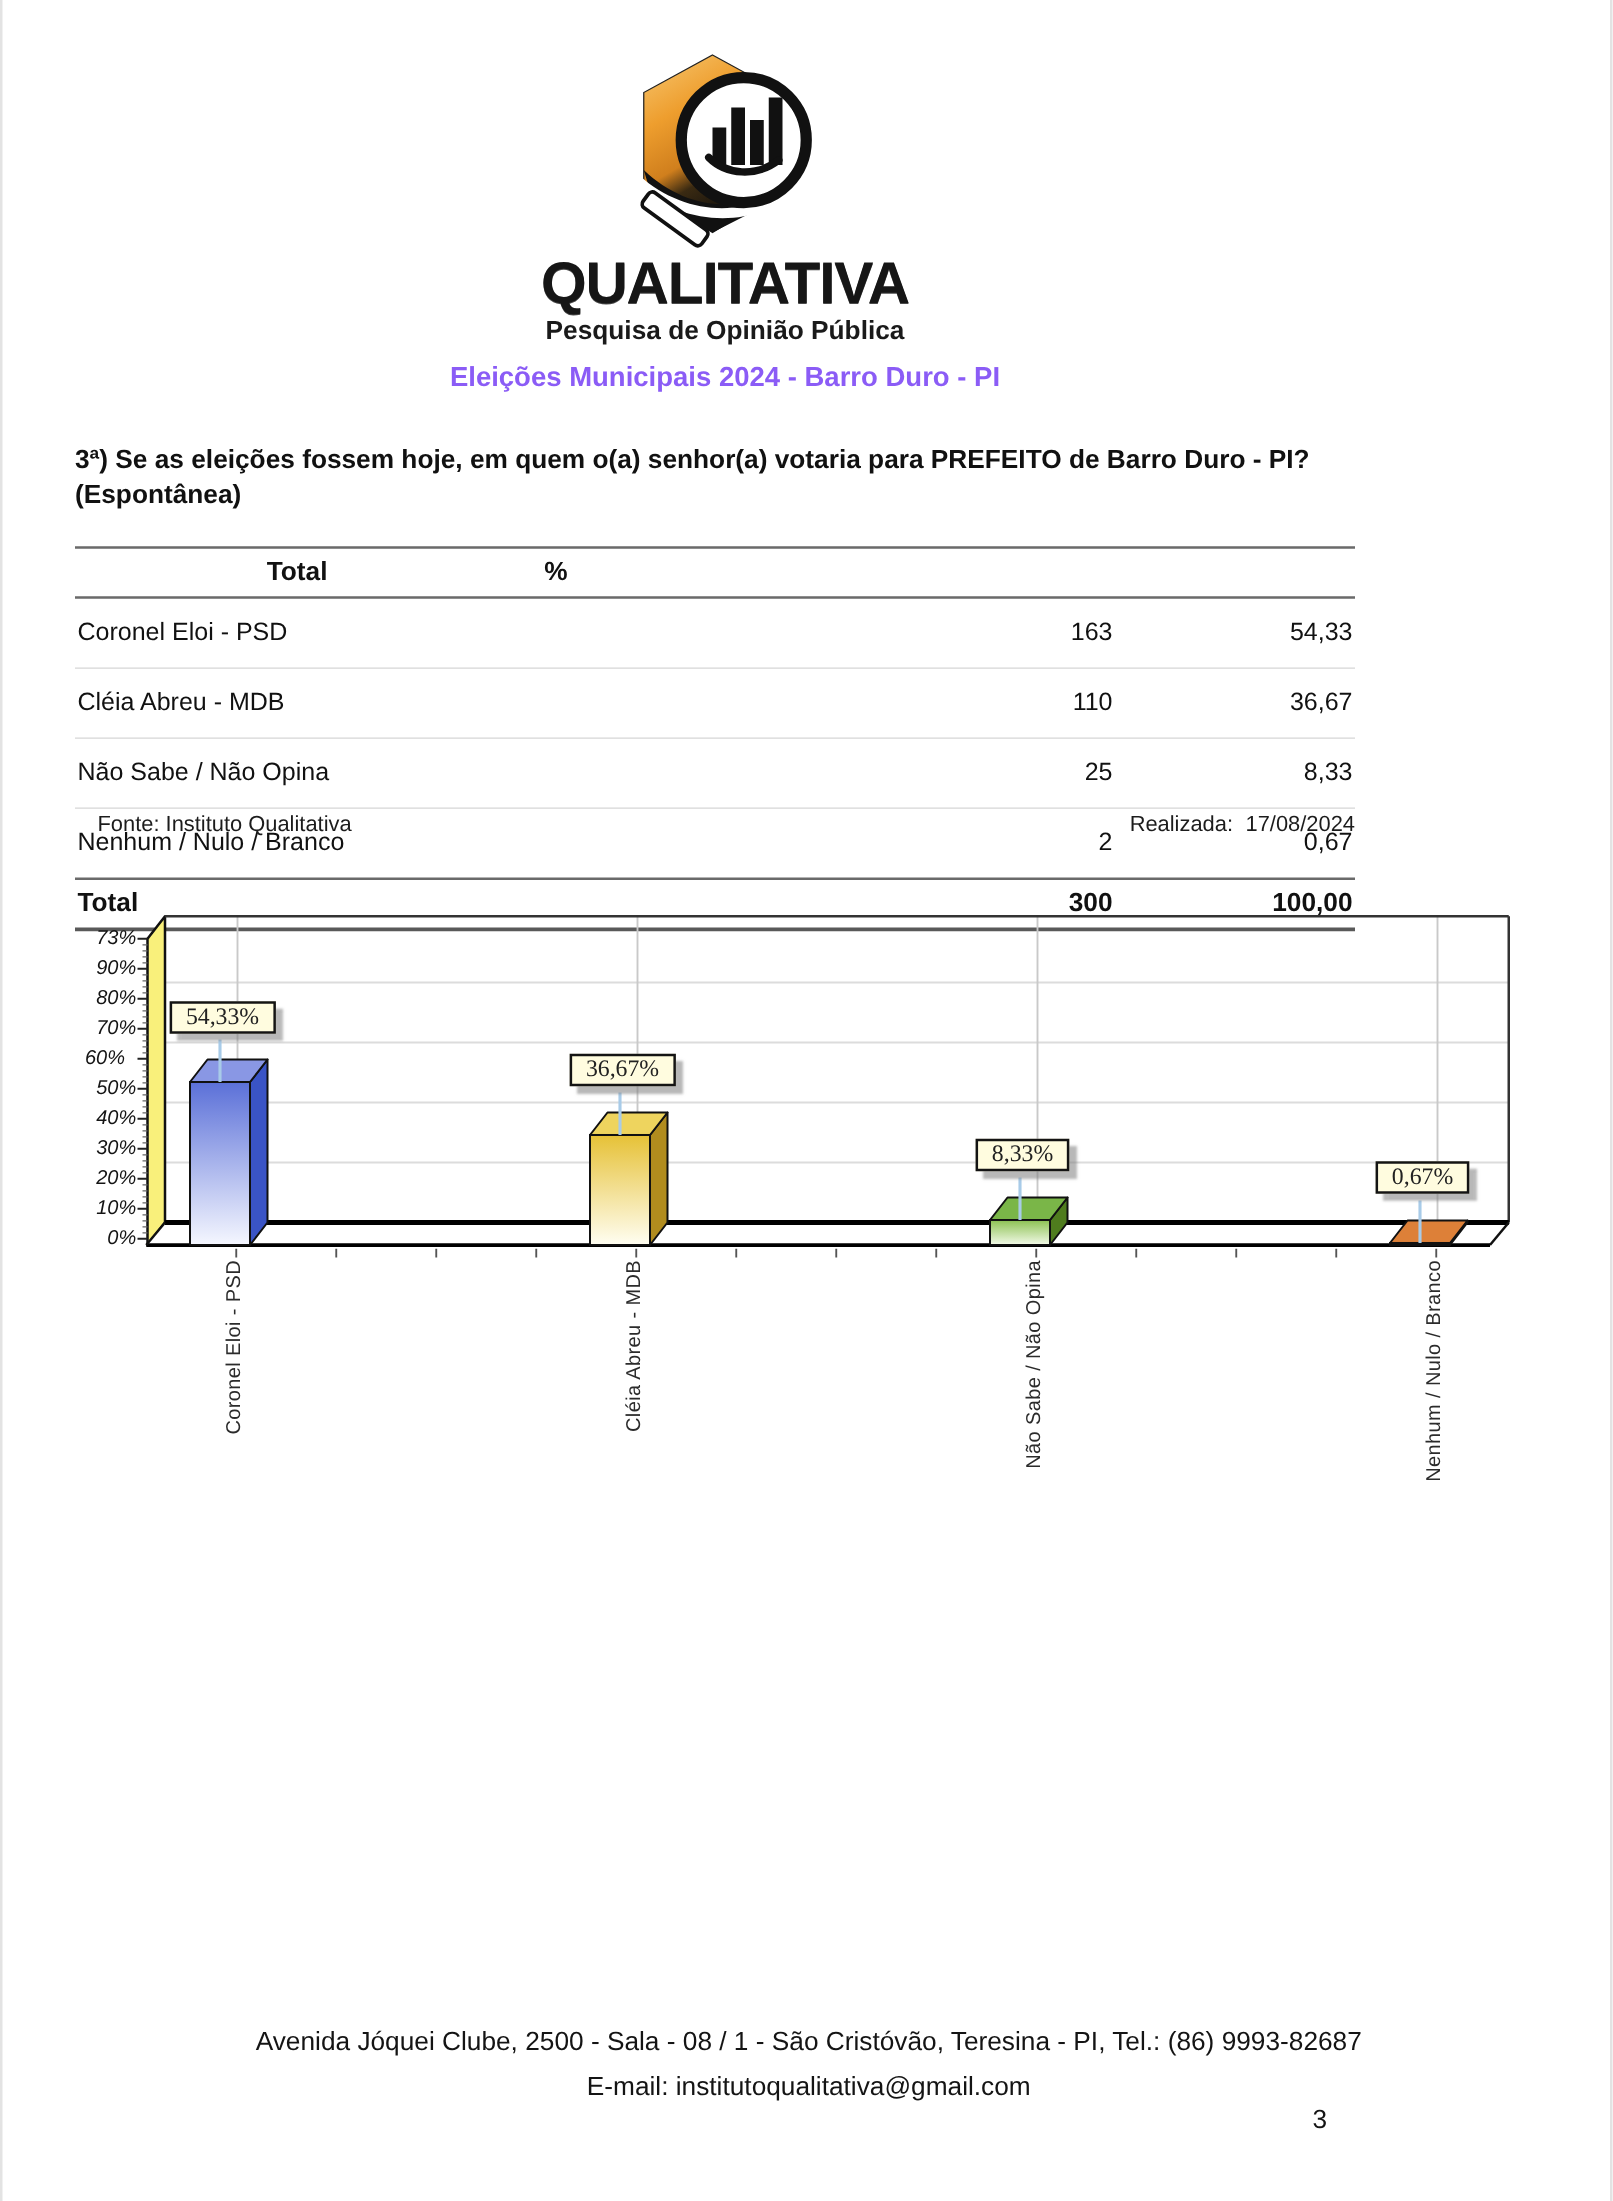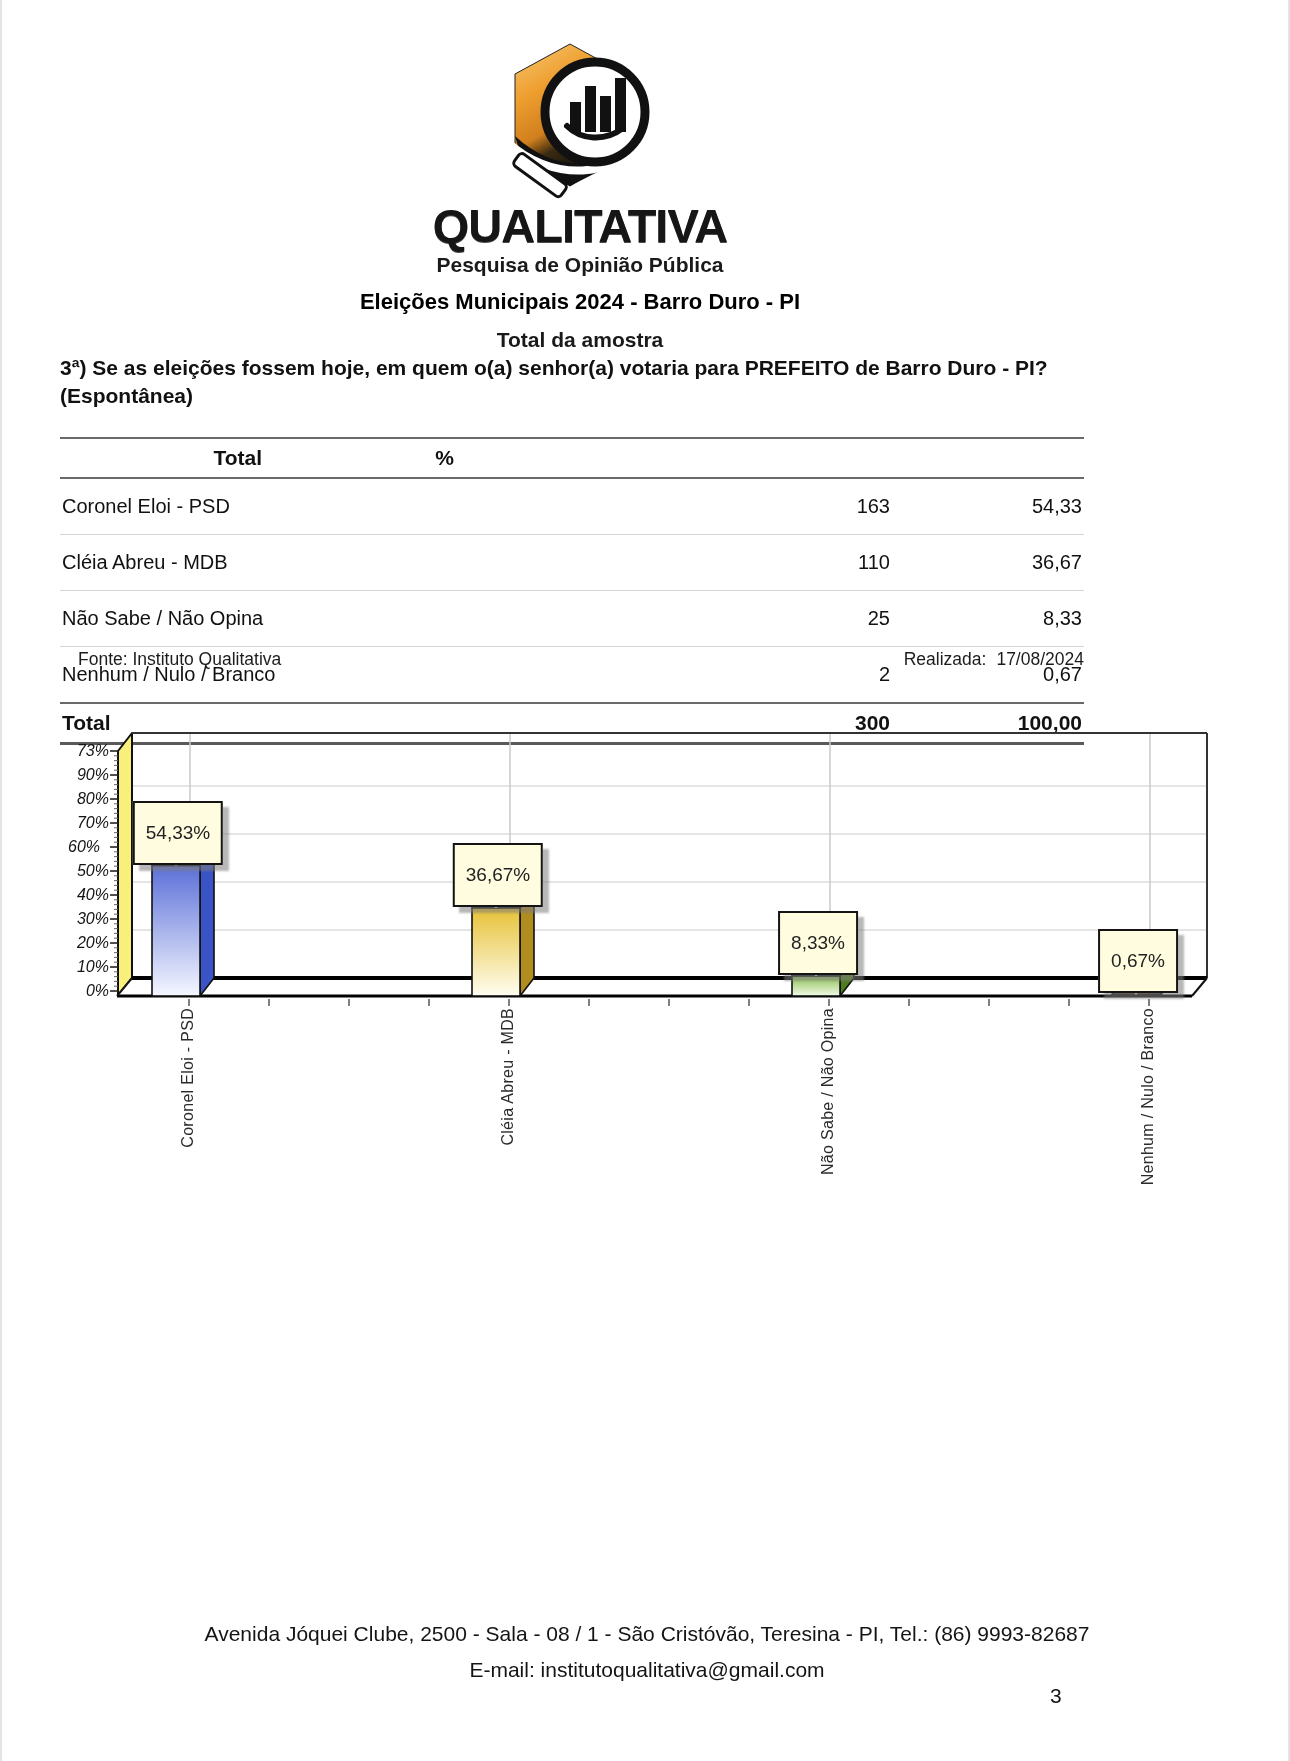--- a/index.html
+++ b/index.html
@@ -8,21 +8,21 @@
     font-family:"Liberation Sans", sans-serif;color:#111;overflow:hidden;
     border-left:2px solid #e3e3e3;border-right:2px solid #e3e3e3;box-sizing:border-box;
   }
   .abs{position:absolute;}
   
   .header{left:58px;top:40px;width:1040px;text-align:center;}
   .logo{display:block;margin:0 auto;}
   .brand{font-size:47px;font-weight:900;letter-spacing:-1px;color:#161616;line-height:1.0;
          text-shadow:0 1px 0 #4a4a4a;}
   .subtitle{font-size:21px;font-weight:bold;margin-top:4px;color:#1a1a1a;}
-  .title{font-size:22px;font-weight:bold;margin-top:12px;color:#000000;}
+  .title{font-size:22px;font-weight:bold;margin-top:12px;color:#8b5cf6;}
   .sample{font-size:21px;font-weight:bold;margin-top:13px;color:#1a1a1a;}
   
   .question{left:58px;top:354px;width:1040px;font-size:21px;font-weight:bold;line-height:28px;color:#111;}
   
   .table{left:58px;top:437px;width:1024px;font-size:20px;}
   .t-rule{border:none;border-top:2px solid #6a6a6a;margin:0;height:0;}
   .t-rule.thick{border-top:3px solid #595959;}
   .t-row{display:flex;align-items:center;}
   .t-row .c-label{flex:1;text-align:left;padding:4px 2px;}
   .t-row .c-total{width:200px;text-align:right;padding:16px 2px;}
@@ -36,22 +36,22 @@
   .t-total .t-cell{padding:7px 2px;}
   
   .sourceline{left:58px;top:649px;width:1024px;display:flex;justify-content:space-between;font-size:17.5px;color:#1c1c1c;}
   .sourceline .fonte{padding-left:18px;}
   .sourceline .realizada span{margin-left:10px;}
   
   .chart{left:65px;top:645px;width:1170px;height:600px;}
   .chart svg{position:absolute;left:0;top:0;}
   .ylabel{position:absolute;width:50px;text-align:right;font-size:16px;font-style:italic;color:#141414;line-height:20px;}
   .value-box{position:absolute;transform:translateX(-50%);background:#fffcdf;border:2px solid #141414;
-             padding:19px 11px;font-size:19px;color:#222;white-space:nowrap;
-             box-shadow:6px 6px 2px rgba(125,125,125,0.55);}
+             padding:0 11px;font-size:19px;color:#222;white-space:nowrap;
+             box-shadow:6px 6px 2px rgba(125,125,125,0.55);font-family:Liberation Serif, serif;}
   .catlabel{position:absolute;writing-mode:vertical-rl;transform:rotate(180deg);
             font-size:16px;color:#2b2b2b;white-space:nowrap;letter-spacing:0.3px;}
   
   .footer{left:0;top:1616px;width:1290px;text-align:center;font-size:21px;color:#141414;line-height:36px;}
   .pagenum{left:1048px;top:1684px;font-size:21px;color:#141414;}
 </style>
 </head>
 <body>
 
 <div class="abs header">
@@ -72,21 +72,20 @@
     <circle cx="122" cy="72" r="50" fill="#ffffff" stroke="#111" stroke-width="9"></circle>
     <rect x="97" y="62" width="11" height="30" fill="#111"></rect>
     <rect x="112" y="46" width="11" height="46" fill="#111"></rect>
     <rect x="127" y="56" width="11" height="36" fill="#111"></rect>
     <rect x="142" y="38" width="11" height="54" fill="#111"></rect>
     <path d="M94,86 C108,100 132,102 150,88" fill="none" stroke="#111" stroke-width="6" stroke-linecap="round"></path>
   </svg>
   <div class="brand">QUALITATIVA</div>
   <div class="subtitle">Pesquisa de Opinião Pública</div>
   <div class="title">Eleições Municipais 2024 - Barro Duro - PI</div>
-  <div class="sample">Total da amostra</div>
 </div>
 
 <div class="abs question">
   <span>3ª) Se as eleições fossem hoje, em quem o(a) senhor(a) votaria para PREFEITO de Barro Duro - PI?</span><br>
   <span>(Espontânea)</span>
 </div>
 
 <div class="abs table">
   <hr class="t-rule">
   <div class="t-row t-head">

